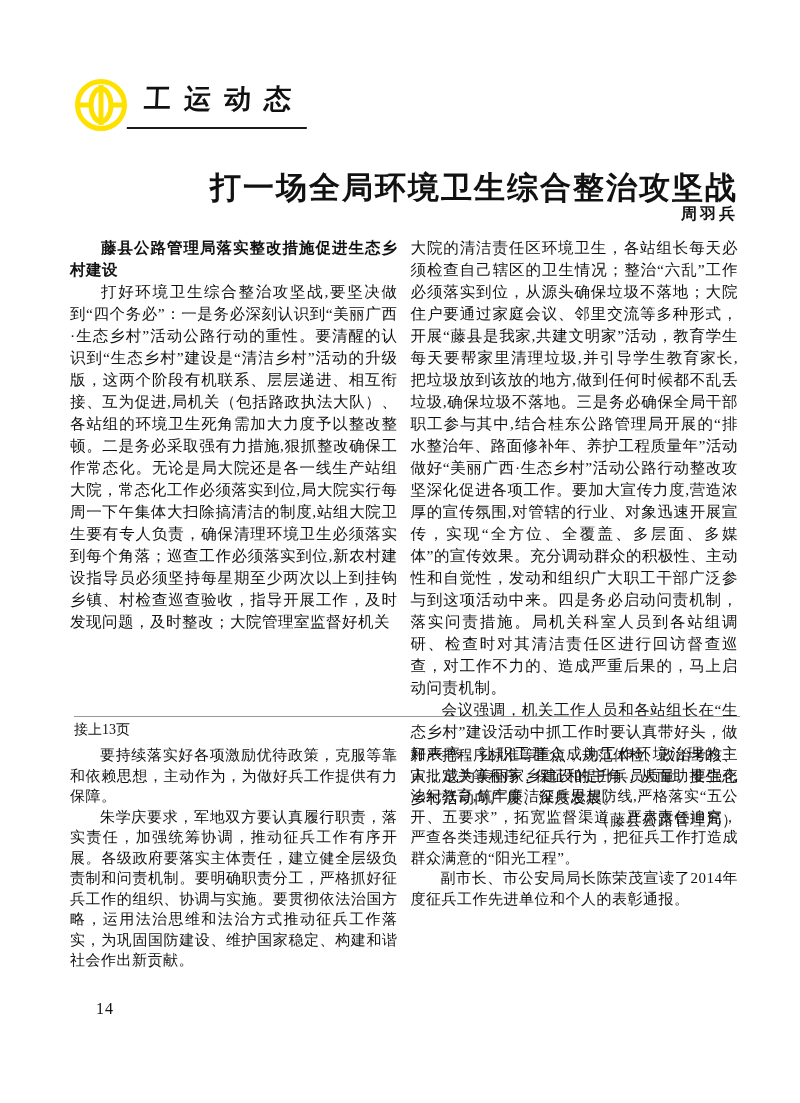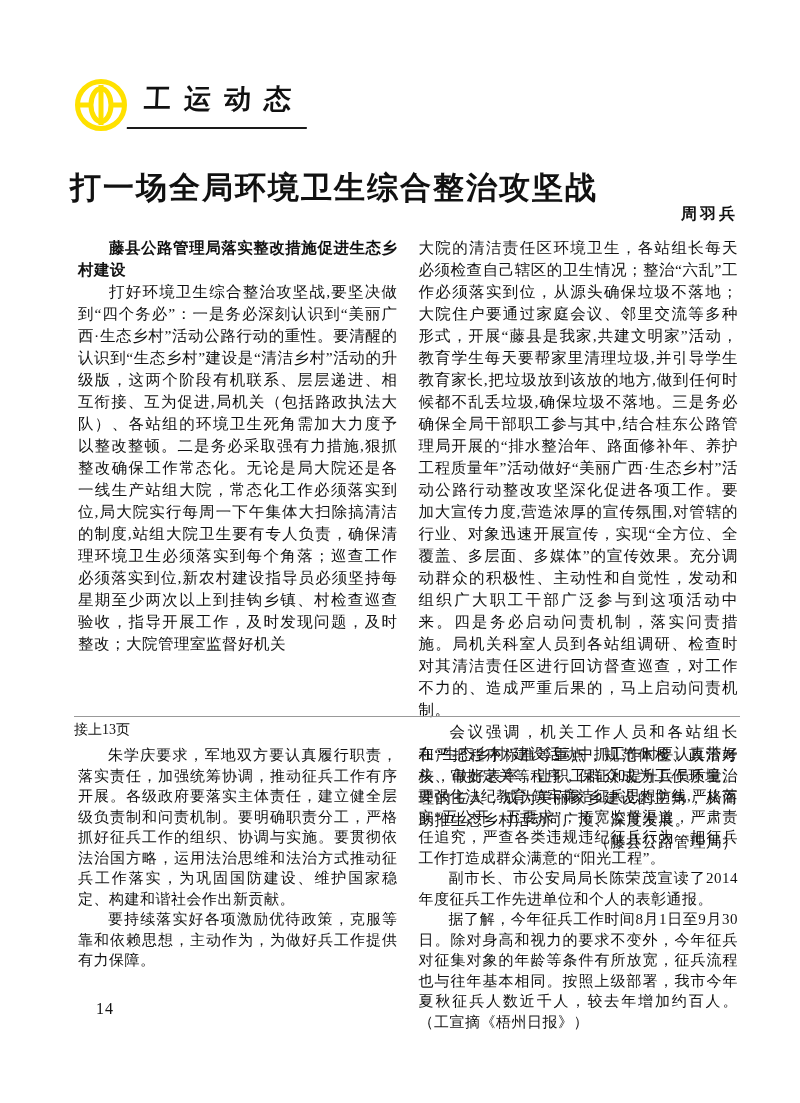--- a/index.html
+++ b/index.html
@@ -23,32 +23,32 @@
     letter-spacing:13px;
     padding:0 4px 10px 16px;
     border-bottom:2px solid #1a1a1a;
     font-family:"Liberation Serif","DejaVu Serif",serif;
     transform:skewX(-3deg);
     white-space:nowrap;
   }
   
   .a1-title{
     position:absolute;left:70px;right:62px;top:146px;
-    text-align:left;font-size:31px;font-weight:bold;letter-spacing:2px;
+    text-align:right;font-size:31px;font-weight:bold;letter-spacing:2px;
     font-family:"Liberation Sans","DejaVu Sans",sans-serif;
   }
   .a1-author{
     position:absolute;left:70px;right:62px;top:204px;
     text-align:right;font-size:16px;font-weight:bold;letter-spacing:3px;
   }
   .cols{
     position:absolute;left:70px;right:62px;
     display:flex;gap:13px;
   }
-  .cols .col{flex:1 1 0;min-width:0;margin-left:8px;}
+  .cols .col{flex:1 1 0;min-width:0;}
   .a1-cols{top:237px;}
   .a1-cols .para{font-size:15.5px;line-height:22px;}
   
   .para{
     margin:0;
     text-align:justify;
     text-justify:inter-ideograph;
     letter-spacing:0.5px;
   }
   .para.indent{text-indent:2em;}
@@ -99,25 +99,24 @@
         <p class="para plain">大院的清洁责任区环境卫生，各站组长每天必须检查自己辖区的卫生情况；整治“六乱”工作必须落实到位，从源头确保垃圾不落地；大院住户要通过家庭会议、邻里交流等多种形式，开展“藤县是我家,共建文明家”活动，教育学生每天要帮家里清理垃圾,并引导学生教育家长,把垃圾放到该放的地方,做到任何时候都不乱丢垃圾,确保垃圾不落地。三是务必确保全局干部职工参与其中,结合桂东公路管理局开展的“排水整治年、路面修补年、养护工程质量年”活动做好“美丽广西·生态乡村”活动公路行动整改攻坚深化促进各项工作。要加大宣传力度,营造浓厚的宣传氛围,对管辖的行业、对象迅速开展宣传，实现“全方位、全覆盖、多层面、多媒体”的宣传效果。充分调动群众的积极性、主动性和自觉性，发动和组织广大职工干部广泛参与到这项活动中来。四是务必启动问责机制，落实问责措施。局机关科室人员到各站组调研、检查时对其清洁责任区进行回访督查巡查，对工作不力的、造成严重后果的，马上启动问责机制。</p>
         <p class="para indent">会议强调，机关工作人员和各站组长在“生态乡村”建设活动中抓工作时要认真带好头，做好表率，让职工群众成为工作环境治理的主人，成为美丽家乡建设的主角，从而助推生态乡村活动向广度、深度发展。<span class="attribution">（藤县公路管理局）</span></p>
       </div>
   </div>
 
   <div class="divider"></div>
   <div class="continued-label">接上13页</div>
 
   <div class="cols a2-cols">
     <div class="col">
+        <p class="para indent">要持续落实好各项激励优待政策，克服等靠和依赖思想，主动作为，为做好兵工作提供有力保障。</p>
         <p class="para indent">朱学庆要求，军地双方要认真履行职责，落实责任，加强统筹协调，推动征兵工作有序开展。各级政府要落实主体责任，建立健全层级负责制和问责机制。要明确职责分工，严格抓好征兵工作的组织、协调与实施。要贯彻依法治国方略，运用法治思维和法治方式推动征兵工作落实，为巩固国防建设、维护国家稳定、构建和谐社会作出新贡献。</p>
-        <p class="para indent">要持续落实好各项激励优待政策，克服等靠和依赖思想，主动作为，为做好兵工作提供有力保障。</p>
       </div>
     <div class="col">
         <p class="para plain">和严把程序标准等重点，规范体检、政治考核、审批定关等程序，保证和提升兵员质量。要强化法纪教育,筑牢廉洁征兵思想防线,严格落实“五公开、五要求”，拓宽监督渠道，严肃责任追究，严查各类违规违纪征兵行为，把征兵工作打造成群众满意的“阳光工程”。</p>
         <p class="para indent">副市长、市公安局局长陈荣茂宣读了2014年度征兵工作先进单位和个人的表彰通报。</p>
-        <p class="para indent">据了解，今年征兵工作时间8月1日至9月30日。除对身高和视力的要求不变外，今年征兵对征集对象的年龄等条件有所放宽，征兵流程也与往年基本相同。按照上级部署，我市今年夏秋征兵人数近千人，较去年增加约百人。（工宣摘《梧州日报》）</p>
       </div>
   </div>
 
   <div class="folio">14</div>
 
 </div>
 
 </body></html>

